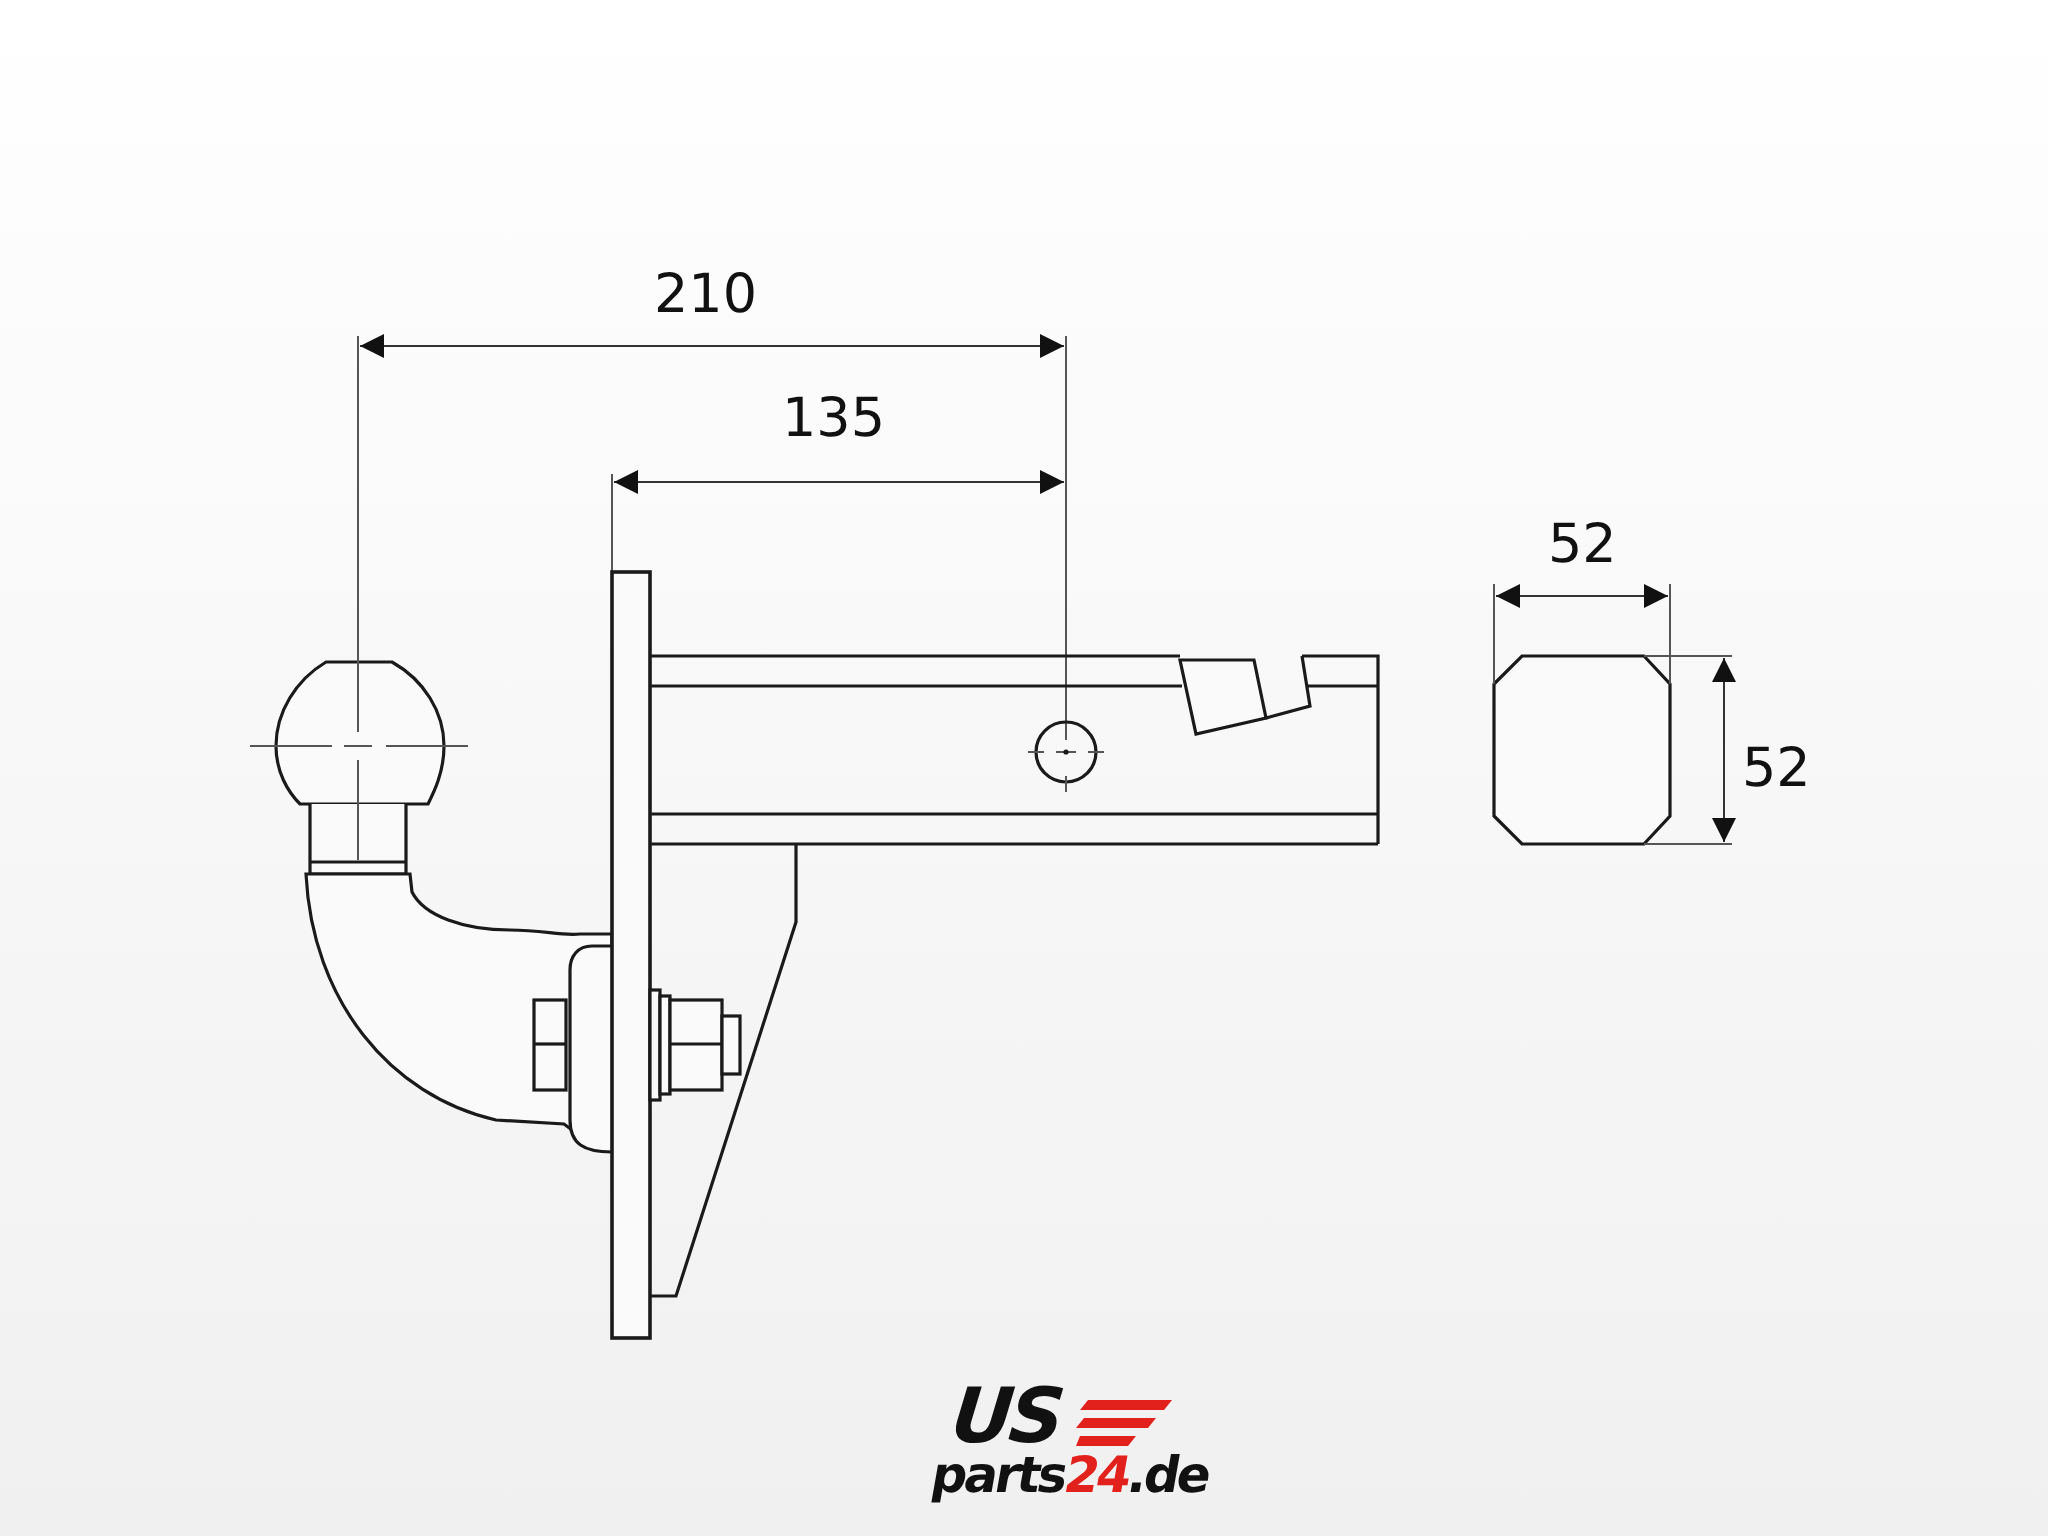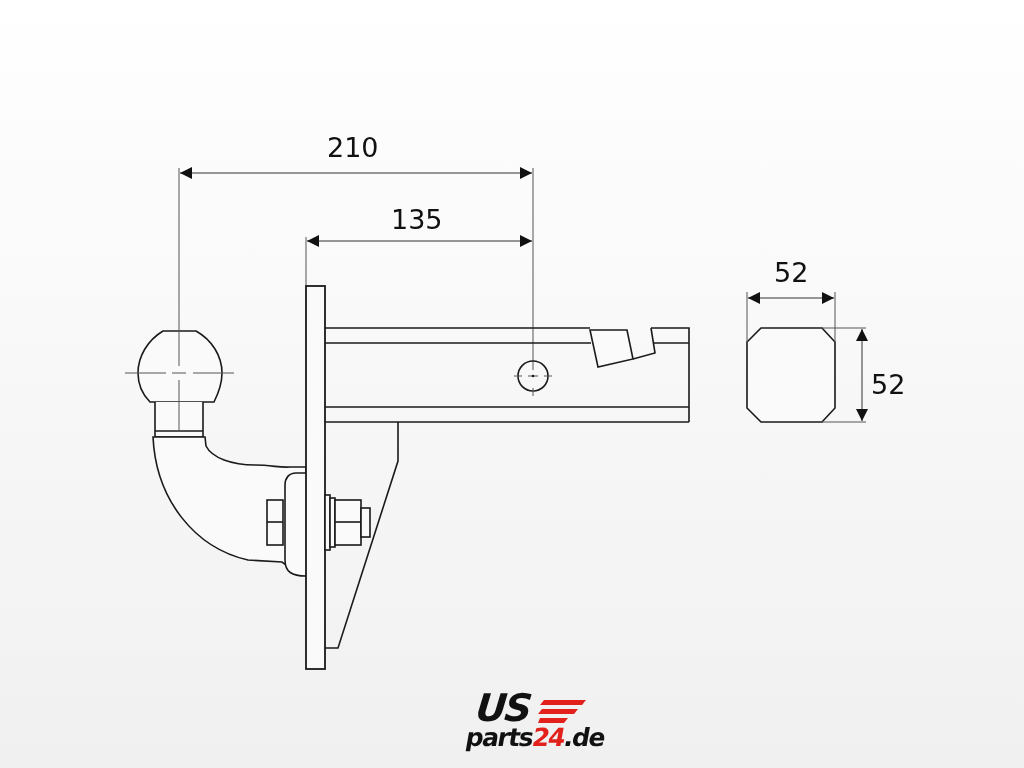--- a/index.html
+++ b/index.html
@@ -168,21 +168,21 @@
     </g>
     <g stroke="#555" stroke-width="1" fill="none">
       <line x1="822" y1="328" x2="866" y2="328"></line>
       <line x1="822" y1="422" x2="866" y2="422"></line>
       <line x1="862" y1="329" x2="862" y2="421" stroke="#333" marker-start="url(#arr)" marker-end="url(#arr)"></line>
     </g>
   </svg>
 
   
   <div class="dim-label" style="left:327px; top:134px;">210</div>
-  <div class="dim-label" style="left:391px; top:206px;">135</div>
+  <div class="dim-label" style="left:391px; top:196px;">135</div>
   <div class="dim-label" style="left:774px; top:259px;">52</div>
   <div class="dim-label" style="left:871px; top:371px;">52</div>
 
   
   <div id="logo">
     <span class="logo-us">US</span>
     <svg class="logo-stripes" width="48" height="24" viewBox="0 0 48 24">
       <polygon points="6,0 48,0 44,5 2,5" fill="#e3211c"></polygon>
       <polygon points="4,9 40,9 36,14 0,14" fill="#e3211c"></polygon>
       <polygon points="2,18 30,18 26,23 0,23" fill="#e3211c"></polygon>

